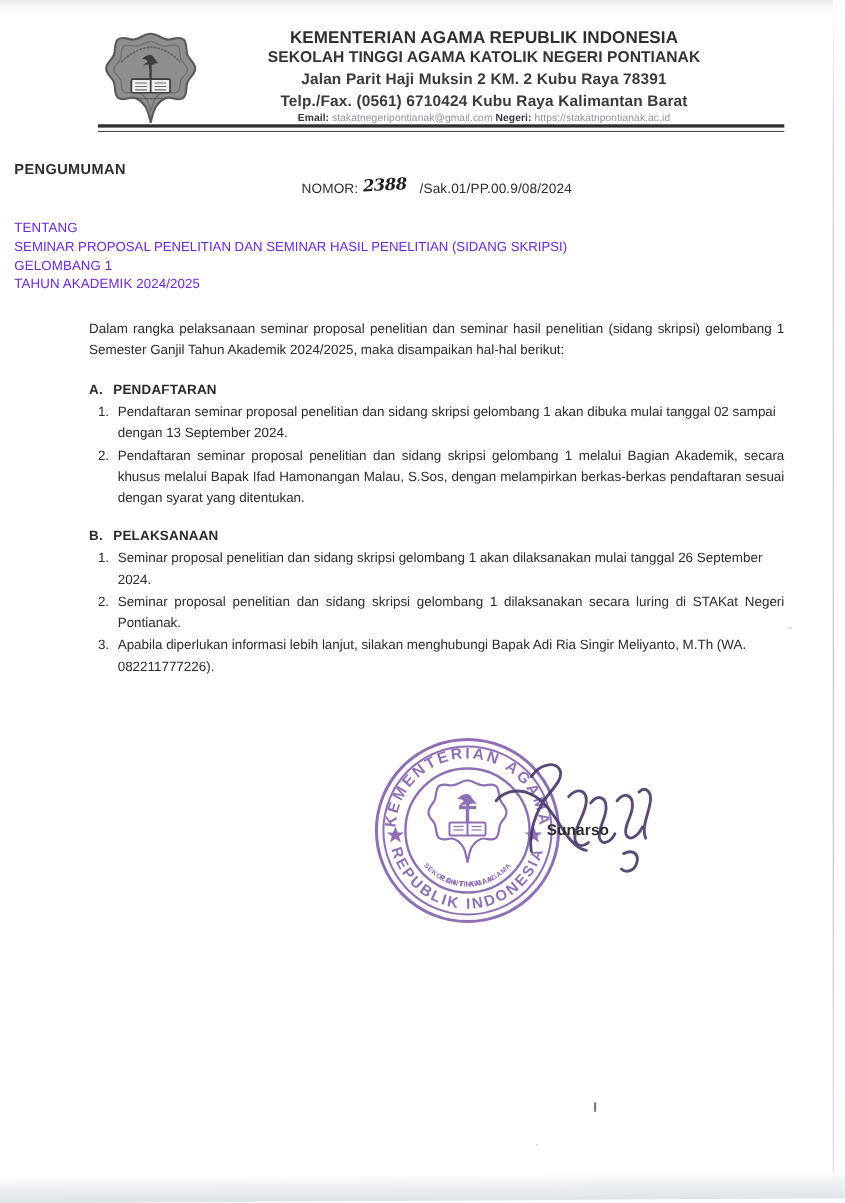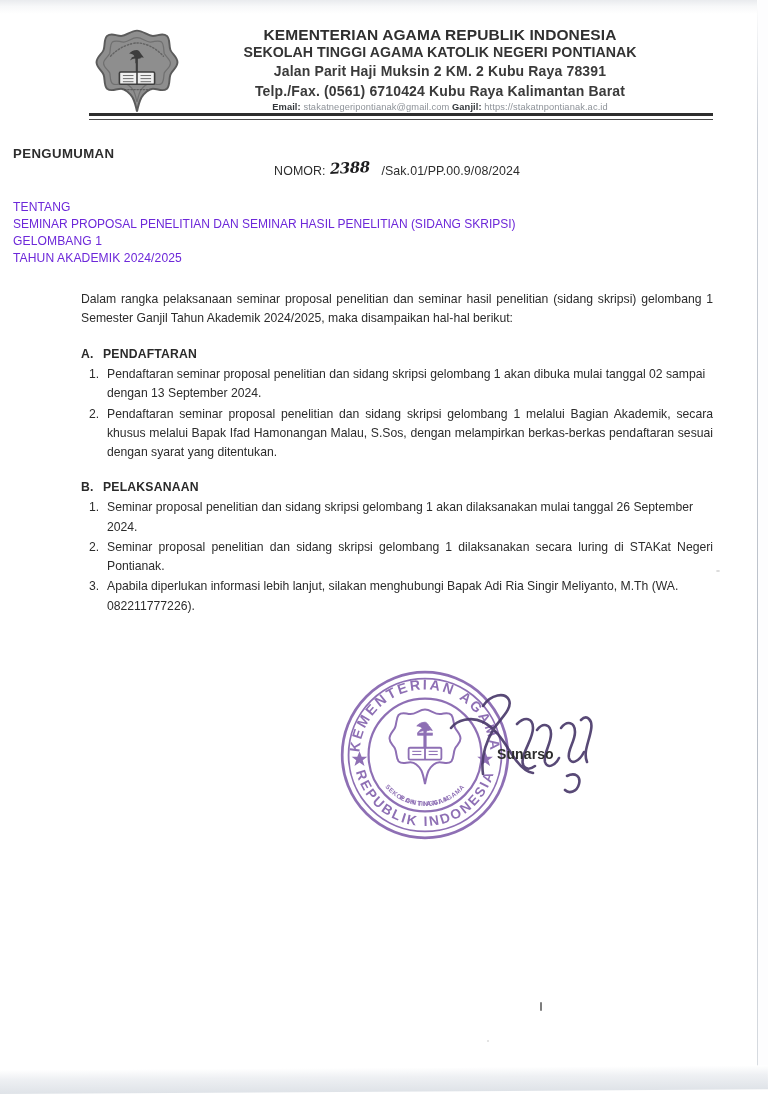--- a/index.html
+++ b/index.html
@@ -349,21 +349,21 @@
     </div>
 
     <div id="kop-text">
       <div class="kop-l1">KEMENTERIAN AGAMA REPUBLIK INDONESIA</div>
       <div class="kop-l2">SEKOLAH TINGGI AGAMA KATOLIK NEGERI PONTIANAK</div>
       <div class="kop-l3">Jalan Parit Haji Muksin 2 KM. 2 Kubu Raya 78391</div>
       <div class="kop-l4">Telp./Fax. (0561) 6710424 Kubu Raya Kalimantan Barat</div>
       <div class="kop-l5">
         <b>Email:</b>
         <span class="faded">stakatnegeripontianak@gmail.com</span>
-        <b>Ganjil:</b>
+        <b>Negeri:</b>
         <span class="faded">https://stakatnpontianak.ac.id</span>
       </div>
     </div>
 
     <div id="rule-thick"></div>
     <div id="rule-thin"></div>
   </div>
 
   <div id="title-block">
     <div id="doc-kind">PENGUMUMAN</div>

